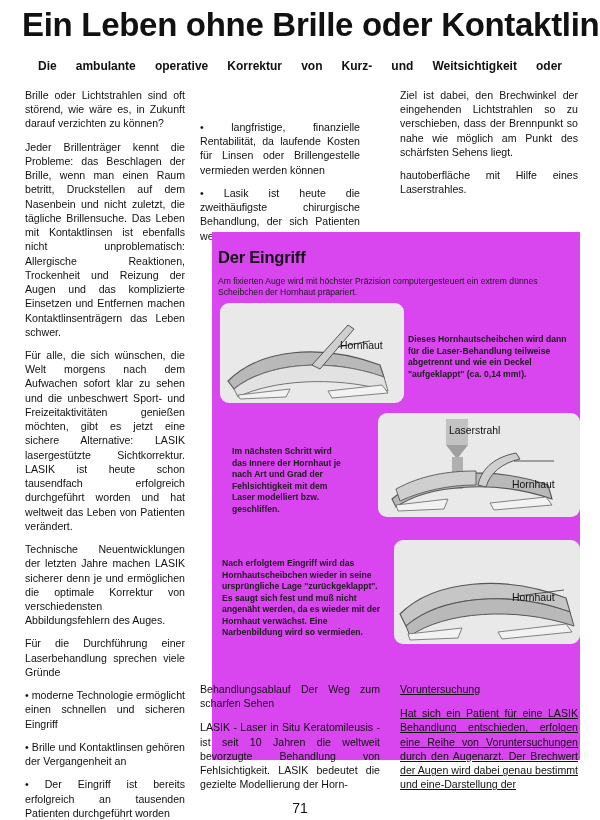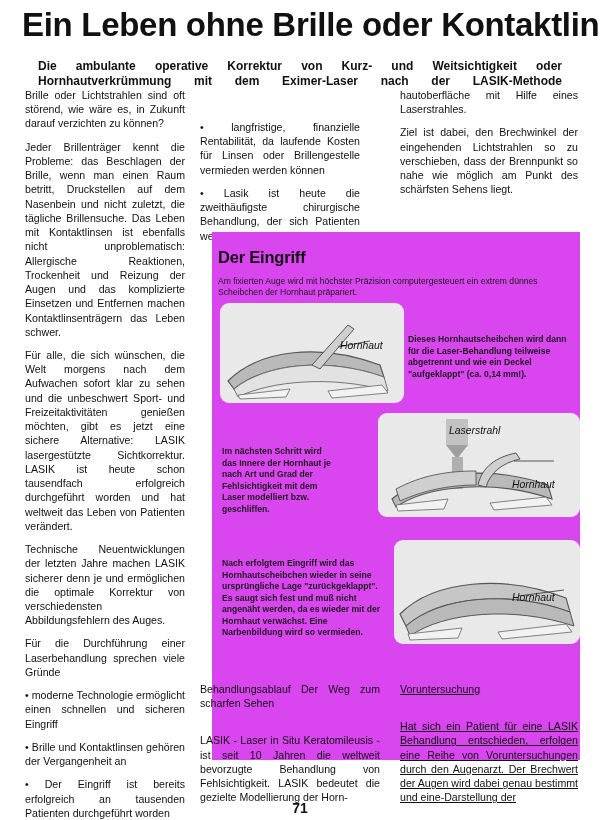--- a/index.html
+++ b/index.html
@@ -55,21 +55,21 @@
   #col-left   {left:25px; top:88px;  width:160px;}
   #col-mid-top{left:200px;top:88px;  width:160px;margin-top:32px;}
   #col-right-top{left:400px;top:88px;width:178px;}
 
   #col-mid-bottom  {left:200px;top:682px;width:180px;}
   #col-right-bottom{left:400px;top:682px;width:178px;text-decoration:underline;}
 
   .section-label{
     font-size:10.6px;
     line-height:1.345;
-    margin:0 0 23px 0;
+    margin:0 0 10px 0;
   }
 
   
   .infobox{
     position:absolute;
     left:212px;top:232px;
     width:368px;height:528px;
     background:#d946ef;
     box-sizing:border-box;
     padding:10px 0;
@@ -89,88 +89,86 @@
     width:330px;
   }
   .step-text{
     position:absolute;
     font-size:8.6px;
     line-height:1.34;
     color:#1b1b1b;
     font-weight:bold;
   }
   #step1-text{left:408px;top:334px;width:164px;}
-  #step2-text{left:222px;top:446px;width:110px;}
+  #step2-text{left:232px;top:446px;width:110px;}
   #step3-text{left:222px;top:558px;width:168px;}
 
   
   .panel{
     position:absolute;
     background:#e9e9e9;
     border-radius:9px;
   }
   #panel1{left:220px;top:303px;width:184px;height:100px;}
   #panel2{left:378px;top:413px;width:202px;height:104px;}
   #panel3{left:394px;top:540px;width:186px;height:104px;}
 
   .panel-label{
     position:absolute;
     font-size:10.4px;
     color:#111;
     white-space:nowrap;
-    font-style:italic;
   }
   .lbl-hornhaut1{left:340px;top:340px;}
   .lbl-laser{left:449px;top:425px;}
   .lbl-hornhaut2{left:512px;top:479px;}
   .lbl-hornhaut3{left:512px;top:592px;}
 
   .diagram-svg{position:absolute;left:0;top:0;}
 
   
   .page-number{
     position:absolute;
     left:0;right:0;bottom:4px;
     text-align:center;
     font-size:14px;
-    font-weight:bold;
+    font-weight:normal;
   }
 </style>
 </head>
 <body>
 
 <div class="page">
 
   <div class="masthead">
     <h1 class="headline">Ein Leben ohne Brille oder Kontaktlinsen</h1>
     <div class="subhead">
       <div>Die ambulante operative Korrektur von Kurz- und Weitsichtigkeit oder</div>
-      <div>Hornhautverkrümmung mit dem Eximer-Laser nach der LASIK-Methode</div>
     </div>
   </div>
 
   <div class="col" id="col-left">
     <p>Brille oder Lichtstrahlen sind oft störend, wie wäre es, in Zukunft darauf verzichten zu können?</p>
     <p>Jeder Brillenträger kennt die Probleme: das Beschlagen der Brille, wenn man einen Raum betritt, Druckstellen auf dem Nasenbein und nicht zuletzt, die tägliche Brillensuche. Das Leben mit Kontaktlinsen ist ebenfalls nicht unproblematisch: Allergische Reaktionen, Trockenheit und Reizung der Augen und das komplizierte Einsetzen und Entfernen machen Kontaktlinsenträgern das Leben schwer.</p>
     <p>Für alle, die sich wünschen, die Welt morgens nach dem Aufwachen sofort klar zu sehen und die unbeschwert Sport- und Freizeitaktivitäten genießen möchten, gibt es jetzt eine sichere Alternative: LASIK lasergestützte Sichtkorrektur. LASIK ist heute schon tausendfach erfolgreich durchgeführt worden und hat weltweit das Leben von Patienten verändert.</p>
     <p>Technische Neuentwicklungen der letzten Jahre machen LASIK sicherer denn je und ermöglichen die optimale Korrektur von verschiedensten Abbildungsfehlern des Auges.</p>
     <p>Für die Durchführung einer Laserbehandlung sprechen viele Gründe</p>
     <p class="bullet">• moderne Technologie ermöglicht einen schnellen und sicheren Eingriff</p>
     <p class="bullet">• Brille und Kontaktlinsen gehören der Vergangenheit an</p>
     <p class="bullet">• Der Eingriff ist bereits erfolgreich an tausenden Patienten durchgeführt worden</p>
   </div>
 
   <div class="col" id="col-mid-top">
     <p class="bullet">• langfristige, finanzielle Rentabilität, da laufende Kosten für Linsen oder Brillengestelle vermieden werden können</p>
     <p class="bullet">• Lasik ist heute die zweithäufigste chirurgische Behandlung, der sich Patienten weltweit freiwillig unterziehen</p>
   </div>
 
   <div class="col" id="col-right-top">
+    <p>Ziel ist dabei, den Brechwinkel der eingehenden Lichtstrahlen so zu verschieben, dass der Brennpunkt so nahe wie möglich am Punkt des schärfsten Sehens liegt.</p>
     <p>hautoberfläche mit Hilfe eines Laserstrahles.</p>
-    <p>Ziel ist dabei, den Brechwinkel der eingehenden Lichtstrahlen so zu verschieben, dass der Brennpunkt so nahe wie möglich am Punkt des schärfsten Sehens liegt.</p>
   </div>
 
   <div class="infobox">
     <div class="infobox-title">Der Eingriff</div>
     <div class="infobox-intro">Am fixierten Auge wird mit höchster Präzision computergesteuert ein extrem dünnes Scheibchen der Hornhaut präpariert.</div>
   </div>
 
   <div class="panel" id="panel1">
     <svg class="diagram-svg" width="184" height="100" viewBox="0 0 184 100">
       <path d="M8,78 C40,46 100,40 160,62 L164,74 C108,54 46,60 14,86 Z" fill="#b9b9b9" stroke="#555" stroke-width="1.1"></path>

